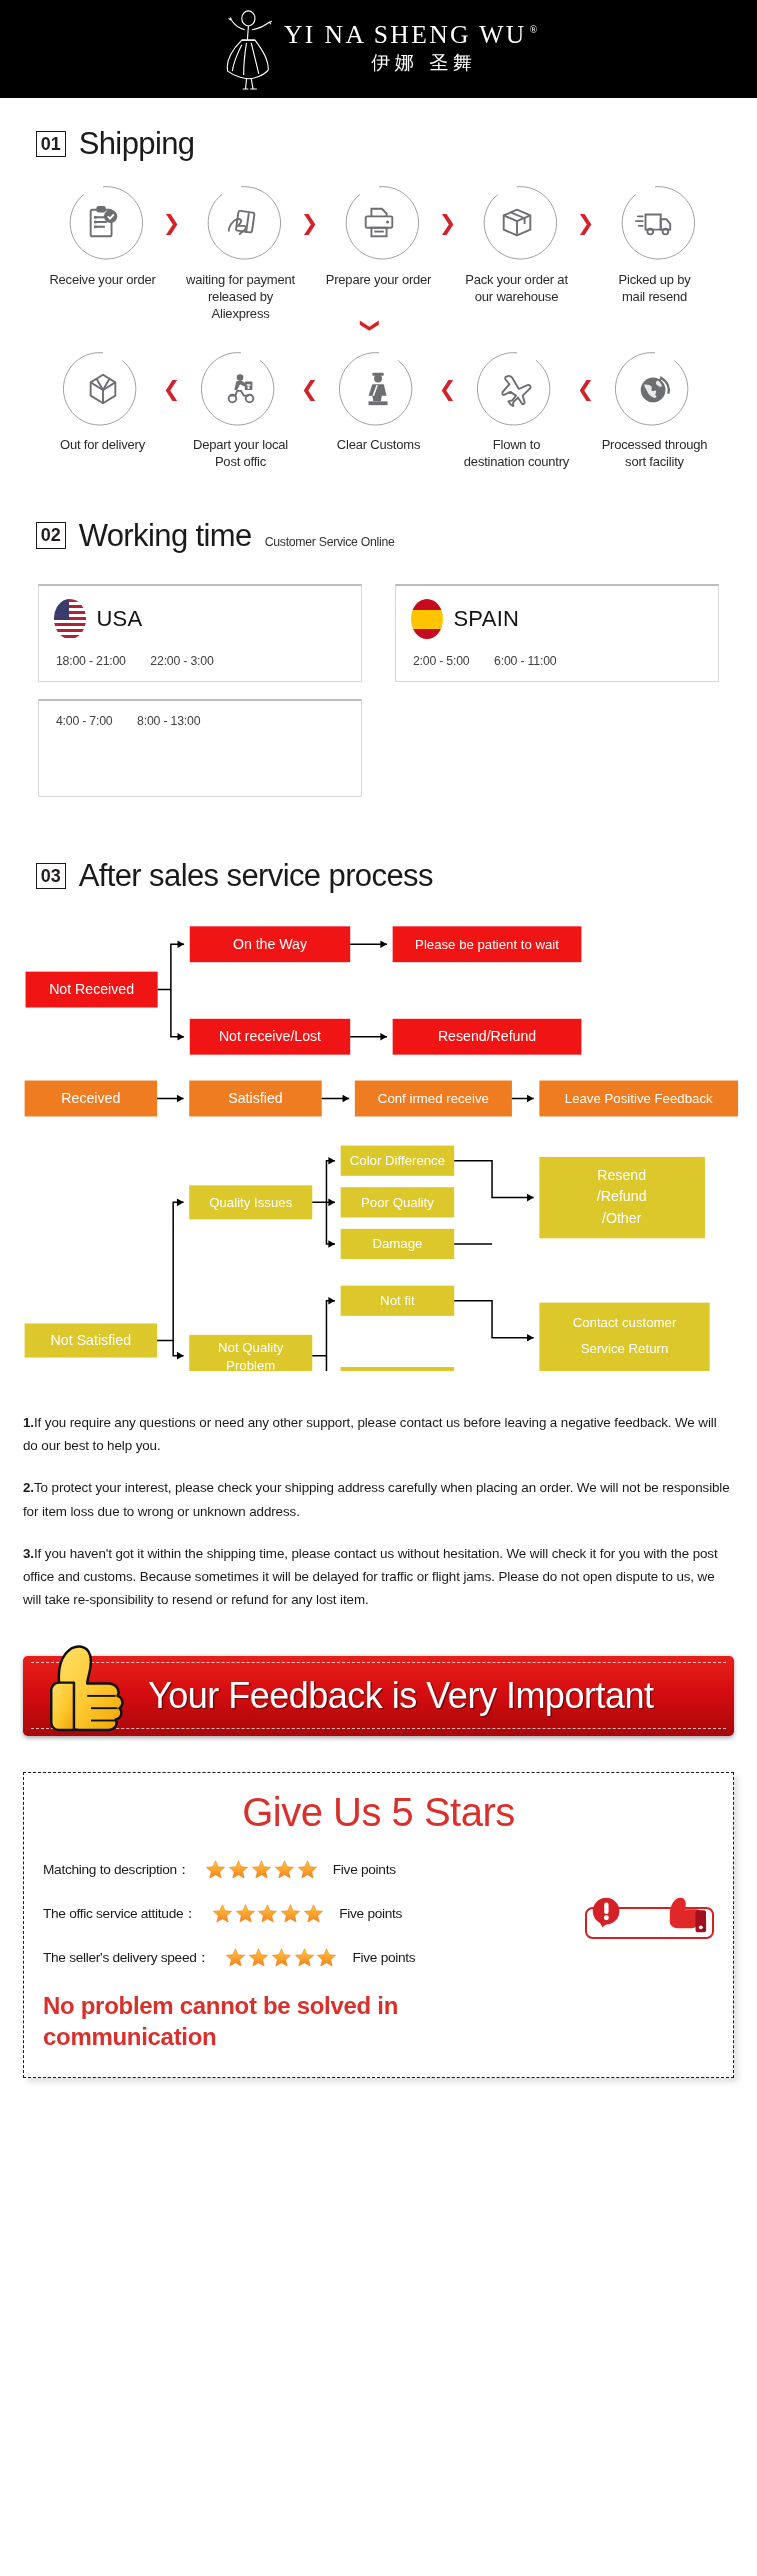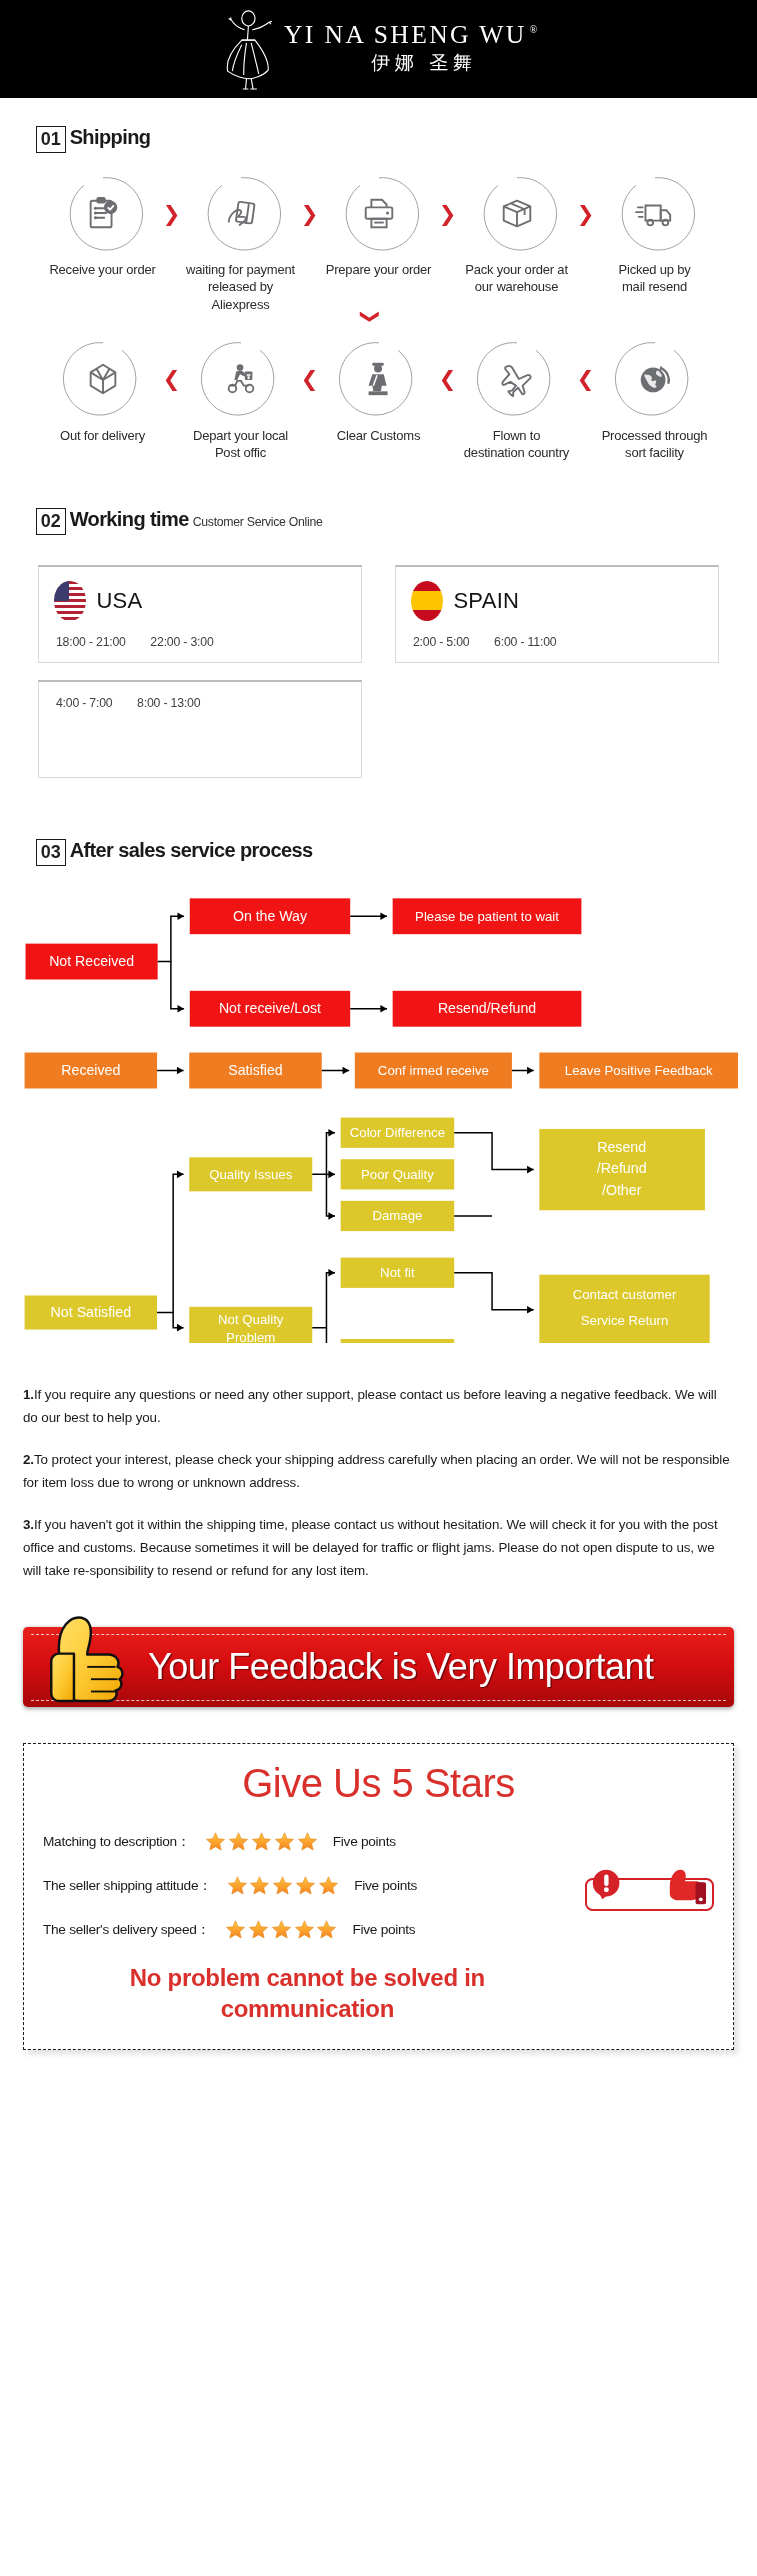--- a/index.html
+++ b/index.html
@@ -44,36 +44,36 @@
     letter-spacing: 4.7px;
     margin-top: 1.9px;
     align-self: center;
     padding-left: 26.5px;
   }
 
   
   .sec-head {
     display: flex;
     align-items: baseline;
-    gap: 4px;
+    gap: 13px;
     padding-left: 36px;
   }
   .sec-num {
     border: 1.9px solid #1a1a1a;
     font-size: 18px;
     font-weight: 700;
     line-height: 1;
     padding: 2.8px 3.8px 3.8px;
     letter-spacing: 0px;
     font-family: "Liberation Sans", sans-serif;
     align-self: center;
   }
   .sec-title {
-    font-size: 20px;
-    font-weight: 700;
+    font-size: 31px;
+    font-weight: 400;
     letter-spacing: -0.6px;
     color: #1a1a1a;
   }
   .sec-sub {
     font-size: 12.3px;
     color: #333;
     letter-spacing: -0.3px;
   }
 
   
@@ -302,21 +302,20 @@
     color: #1a1a1a;
     letter-spacing: -0.3px;
   }
   .slogan {
     color: #d9302c;
     font-size: 24px;
     font-weight: 700;
     line-height: 1.28;
     letter-spacing: -0.3px;
     margin-top: 5.7px;
-    text-align: center;
   }
   .warn-box {
     width: 129px;
     flex: 0 0 129px;
     border: 2.8px solid #d42027;
     border-radius: 7.6px;
     padding: 21px 6.6px 7.6px 7.6px;
     position: relative;
     margin-top: 55px;
     align-self: flex-start;
@@ -828,21 +827,21 @@
               <path d="M12 2l3 6.8 7.4.7-5.6 5 1.7 7.3L12 18l-6.5 3.8 1.7-7.3-5.6-5 7.4-.7z" fill="url(#sg)" stroke="#e07a12" stroke-width=".6"></path>
             </svg>
           <svg width="21" height="21" viewBox="0 0 24 24">
               <path d="M12 2l3 6.8 7.4.7-5.6 5 1.7 7.3L12 18l-6.5 3.8 1.7-7.3-5.6-5 7.4-.7z" fill="url(#sg)" stroke="#e07a12" stroke-width=".6"></path>
             </svg>
         </span>
         <span class="rating-points">Five points</span>
       </div>
 
       <div class="rating-row">
-        <span class="rating-label">The seller shipping attitude：</span>
+        <span class="rating-label">The offic service attitude：</span>
         <span class="star-group">
           <svg width="21" height="21" viewBox="0 0 24 24">
               <path d="M12 2l3 6.8 7.4.7-5.6 5 1.7 7.3L12 18l-6.5 3.8 1.7-7.3-5.6-5 7.4-.7z" fill="url(#sg)" stroke="#e07a12" stroke-width=".6"></path>
             </svg>
           <svg width="21" height="21" viewBox="0 0 24 24">
               <path d="M12 2l3 6.8 7.4.7-5.6 5 1.7 7.3L12 18l-6.5 3.8 1.7-7.3-5.6-5 7.4-.7z" fill="url(#sg)" stroke="#e07a12" stroke-width=".6"></path>
             </svg>
           <svg width="21" height="21" viewBox="0 0 24 24">
               <path d="M12 2l3 6.8 7.4.7-5.6 5 1.7 7.3L12 18l-6.5 3.8 1.7-7.3-5.6-5 7.4-.7z" fill="url(#sg)" stroke="#e07a12" stroke-width=".6"></path>
             </svg>

